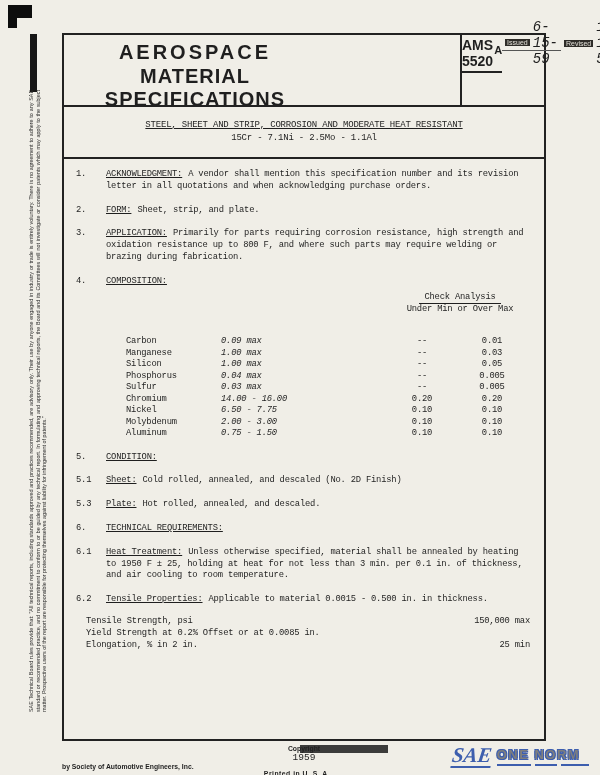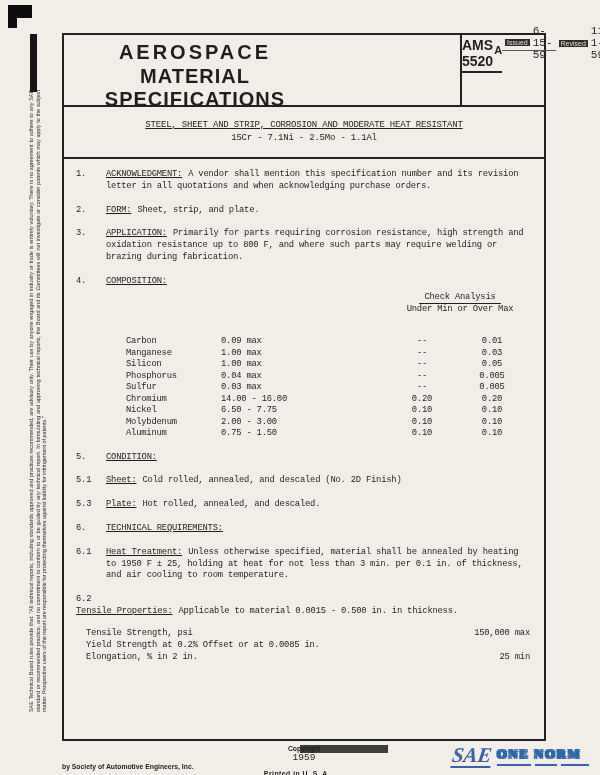--- a/index.html
+++ b/index.html
@@ -38,40 +38,40 @@
   .society-line { margin-top:4px; font-family:"Liberation Sans", sans-serif; font-size:6.8px; white-space:nowrap; }
   .society { font-weight:bold; margin-right:8px; }
 
   .ams-box { width:84px; border-left:2px solid #222; display:flex; flex-direction:row; }
   .ams-no { height:38px; border-bottom:2px solid #222; display:flex; align-items:center; justify-content:center;
             font-family:"Liberation Sans", sans-serif; font-weight:bold; font-size:14px; }
   .ams-suffix { font-size:11px; margin-left:1px; align-self:flex-start; padding-top:9px; }
   .ams-row { height:16px; display:flex; align-items:center; gap:3px; padding:0 3px; }
   .ams-row.first { border-bottom:1px solid #555; }
   .ams-lbl { background:#2e2c28; color:#e3e0d8; padding:0 2px; font-size:7px; font-family:"Liberation Sans", sans-serif; }
-  .ams-date { font-size:11px; }
+  .ams-date { font-size:14px;font-style:italic; }
 
   .titleblock { height:52px; border-bottom:2px solid #222; text-align:center; padding-top:12px;
                 font-size:9px; line-height:13px; letter-spacing:-0.2px; }
   .u { text-decoration:underline; }
 
   .docbody { padding:10px 14px 0 12px; font-size:8.8px; line-height:11.8px; letter-spacing:-0.2px; }
 
   .sec { display:flex; margin-bottom:12px; }
   .sec-num { width:30px; flex:none; }
   .sec-body { flex:1; }
   .lbl { text-decoration:underline; margin-right:6px; }
 
   
   .comp-table { margin:4px 0 2px 50px; }
   .comp-check { width:140px; margin-left:auto; text-align:center; margin-bottom:20px; }
   .ch1 { display:inline-block; border-bottom:1px solid #1f1f1f; padding:0 5px; }
   .comp-row { display:flex; line-height:11.5px; }
   .c-el { width:95px; }
-  .c-range { width:118px; }
+  .c-range { width:118px;font-style:italic; }
   .c-sp { flex:1; }
   .c-under { width:64px; text-align:center; }
   .c-over { width:76px; text-align:center; }
 
   
   .ten-table { margin:9px 0 0 10px; }
   .ten-row { display:flex; line-height:12px; }
   .ten-label { flex:1; }
   .ten-label.indent { padding-left:12px; }
   .ten-val { width:100px; text-align:right; }
@@ -82,22 +82,22 @@
   .f-year { font-family:"Liberation Mono", monospace; font-size:9.5px; font-weight:normal; margin:0 4px; }
   .f-owner { margin-right:auto; }
   .f-printed { margin-right:14px; letter-spacing:0.5px; }
 
   
   .stamp { position:absolute; left:452px; top:738px; width:146px; height:36px; display:flex;
            align-items:center; gap:5px; color:#2a4fa8; opacity:.9; z-index:5; }
   .stamp-logo { font-family:"Liberation Serif", serif; font-style:italic; font-weight:bold;
                 font-size:21px; transform:skewX(-8deg); border-bottom:2px solid #2a4fa8; line-height:22px; }
   .stamp-right { display:flex; flex-direction:column; }
-  .stamp-text { font-family:Liberation Serif, serif; font-weight:bold; font-size:13px; letter-spacing:1.5px;
-                color:#0369a1;
+  .stamp-text { font-family:Liberation Sans, sans-serif; font-weight:bold; font-size:13px; letter-spacing:1.5px;
+                color:#737373;
                 text-shadow:-1px -1px 0 #2a4fa8, 1px -1px 0 #2a4fa8, -1px 1px 0 #2a4fa8, 1px 1px 0 #2a4fa8; }
   .stamp-sub { margin-top:2px; display:flex; gap:4px; }
   .stamp-sub span { display:block; height:2px; background:#2a4fa8; }
   .stamp-sub .b1 { width:34px; } .stamp-sub .b2 { width:22px; } .stamp-sub .b3 { width:28px; }
 </style>
 </head>
 <body>
 
 <div class="art-corner"></div>
 <div class="art-corner2"></div>
@@ -252,21 +252,21 @@
     <div class="sec">
       <div class="sec-num">6.</div>
       <div class="sec-body"><span class="lbl">TECHNICAL REQUIREMENTS:</span></div>
     </div>
 
     <div class="sec">
       <div class="sec-num">6.1</div>
       <div class="sec-body"><span class="lbl">Heat Treatment:</span><span>Unless otherwise specified, material shall be annealed by heating to 1950 F ± 25, holding at heat for not less than 3 min. per 0.1 in. of thickness, and air cooling to room temperature.</span></div>
     </div>
 
-    <div class="sec" style="margin-bottom:8px;flex-direction:column;">
+    <div class="sec" style="margin-bottom:8px;">
       <div class="sec-num">6.2</div>
       <div class="sec-body"><span class="lbl">Tensile Properties:</span><span>Applicable to material 0.0015 - 0.500 in. in thickness.</span></div>
     </div>
 
     <div class="ten-table">
       <div class="ten-row">
           <div class="ten-label">Tensile Strength, psi</div>
           <div class="ten-val">150,000 max</div>
         </div>
       <div class="ten-row">

